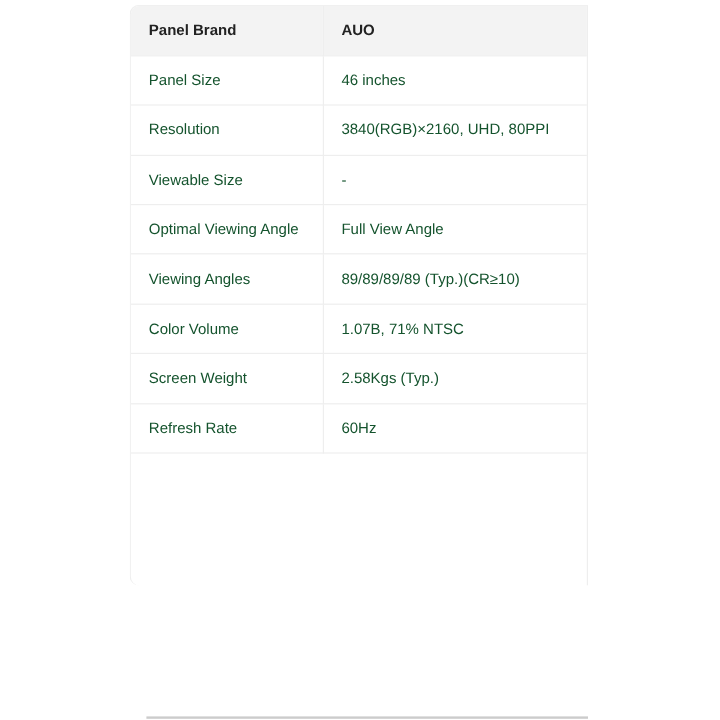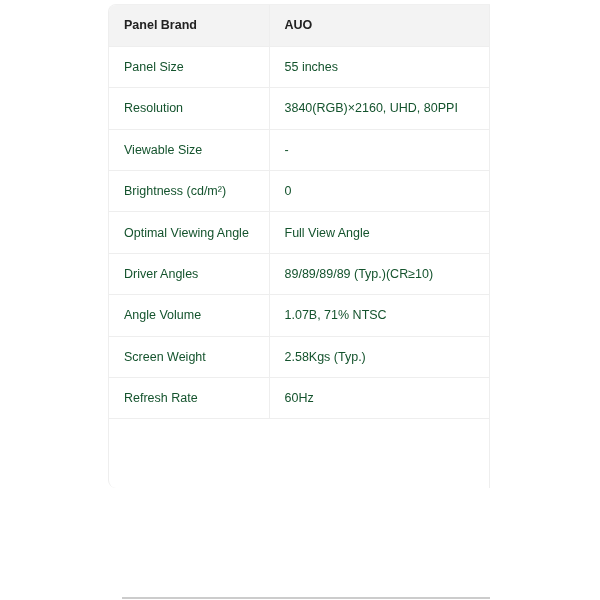--- a/index.html
+++ b/index.html
@@ -70,44 +70,40 @@
 
 <div class="spec-wrap">
   <table class="spec">
     <tbody>
       <tr class="head">
         <td class="key">Panel Brand</td>
         <td class="val">AUO</td>
       </tr>
       <tr>
         <td class="key">Panel Size</td>
-        <td class="val">55 inches</td>
+        <td class="val">46 inches</td>
       </tr>
       <tr>
         <td class="key">Resolution</td>
         <td class="val">3840(RGB)×2160, UHD, 80PPI</td>
       </tr>
       <tr>
         <td class="key">Viewable Size</td>
         <td class="val">-</td>
       </tr>
       <tr>
-        <td class="key">Brightness (cd/m²)</td>
-        <td class="val">0</td>
-      </tr>
-      <tr>
         <td class="key">Optimal Viewing Angle</td>
         <td class="val">Full View Angle</td>
       </tr>
       <tr>
-        <td class="key">Driver Angles</td>
+        <td class="key">Viewing Angles</td>
         <td class="val">89/89/89/89 (Typ.)(CR≥10)</td>
       </tr>
       <tr>
-        <td class="key">Angle Volume</td>
+        <td class="key">Color Volume</td>
         <td class="val">1.07B, 71% NTSC</td>
       </tr>
       <tr>
         <td class="key">Screen Weight</td>
         <td class="val">2.58Kgs (Typ.)</td>
       </tr>
       <tr>
         <td class="key">Refresh Rate</td>
         <td class="val">60Hz</td>
       </tr>

